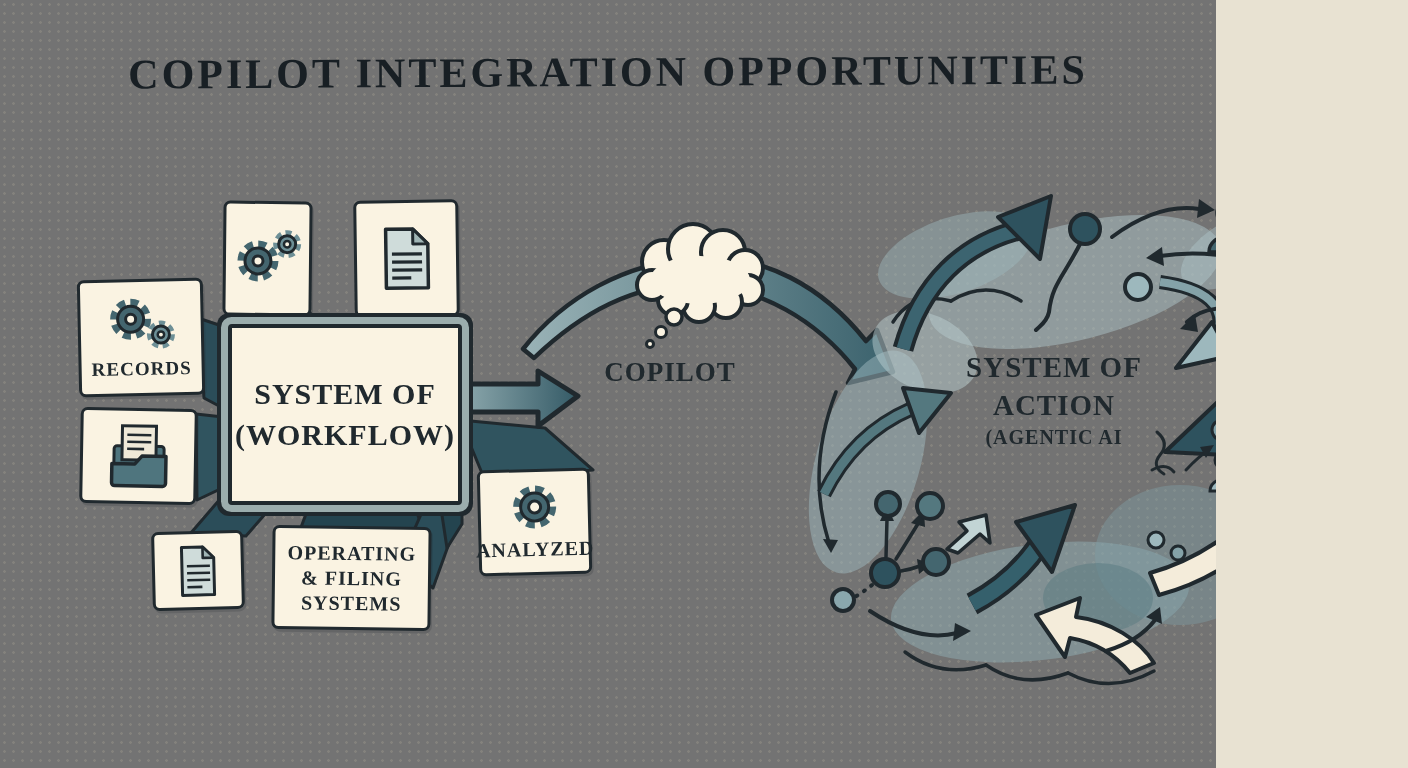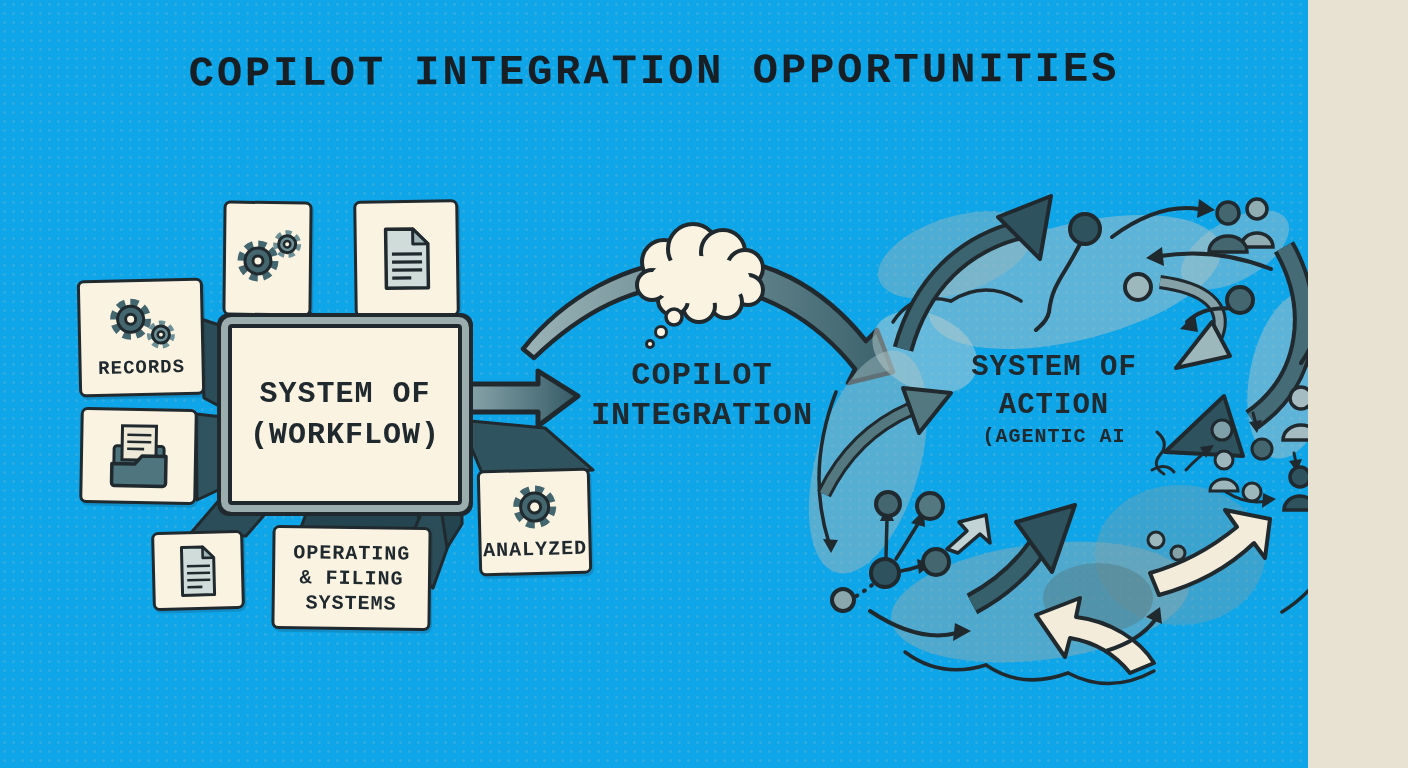--- a/index.html
+++ b/index.html
@@ -1,19 +1,19 @@
 <!DOCTYPE html>
 <html><head>
 <meta charset="utf-8">
 <style>
   html,body{margin:0;padding:0;background:#e8e2d2;}
   .canvas{
-    position:relative;width:1308px;height:768px;overflow:hidden;
-    background:#0ea5e9;
-    font-family:Liberation Mono, monospace;color:#20292e;
+    position:relative;width:1216px;height:768px;overflow:hidden;
+    background:#737373;
+    font-family:Liberation Serif, serif;color:#20292e;
   }
   .canvas::after{
     content:"";position:absolute;inset:0;pointer-events:none;
     background-image:radial-gradient(rgba(214,203,175,.35) 1px, transparent 1.6px);
     background-size:9px 9px;opacity:.5;
   }
   .art{position:absolute;left:0;top:0;z-index:1;}
   .title{
     position:absolute;z-index:3;left:0;right:0;top:48px;margin:0;
     text-align:center;font-size:42px;font-weight:700;letter-spacing:3px;
@@ -26,21 +26,21 @@
     gap:5px;box-shadow:1.5px 2.5px 0 rgba(32,41,46,.18);
   }
   .box-label{font-weight:700;letter-spacing:1px;line-height:1.25;text-align:center;}
   .center-box{
     left:228px;top:324px;width:234px;height:181px;border-radius:4px;
     border-width:4px;box-shadow:0 0 0 7px #9badad,0 0 0 11px #20292e;
     gap:2px;z-index:2;
   }
   .center-box .big-line{font-size:30px;font-weight:700;letter-spacing:1px;line-height:1.28;}
   .txt-block{position:absolute;z-index:3;text-align:center;}
-  .mid-label{left:552px;top:356px;width:300px;font-size:32px;font-weight:700;letter-spacing:1px;line-height:1.25;}
+  .mid-label{left:520px;top:356px;width:300px;font-size:27px;font-weight:700;letter-spacing:1px;line-height:1.25;}
   .right-label{left:904px;top:349px;width:300px;font-weight:700;letter-spacing:1px;}
   .right-label .l-big{font-size:29px;line-height:1.3;}
   .right-label .l-small{font-size:20px;line-height:1.3;}
 </style>
 </head>
 <body>
 
 <div class="canvas">
 
   <svg class="art" width="1408" height="768" viewBox="0 0 1408 768">
@@ -297,21 +297,20 @@
     <span class="box-label" style="font-size:20px;">ANALYZED</span>
   </div>
 
   <div class="sketch-box center-box">
     <div class="big-line">SYSTEM OF</div>
     <div class="big-line">(WORKFLOW)</div>
   </div>
 
   <div class="txt-block mid-label">
     <div>COPILOT</div>
-    <div>INTEGRATION</div>
   </div>
 
   <div class="txt-block right-label">
     <div class="l-big">SYSTEM OF</div>
     <div class="l-big">ACTION</div>
     <div class="l-small">(AGENTIC AI</div>
   </div>
 
 </div>
 

